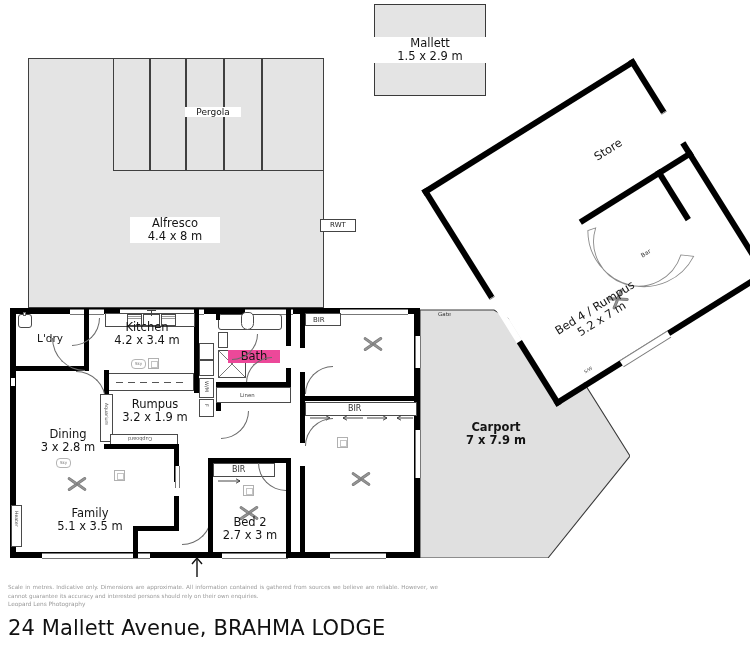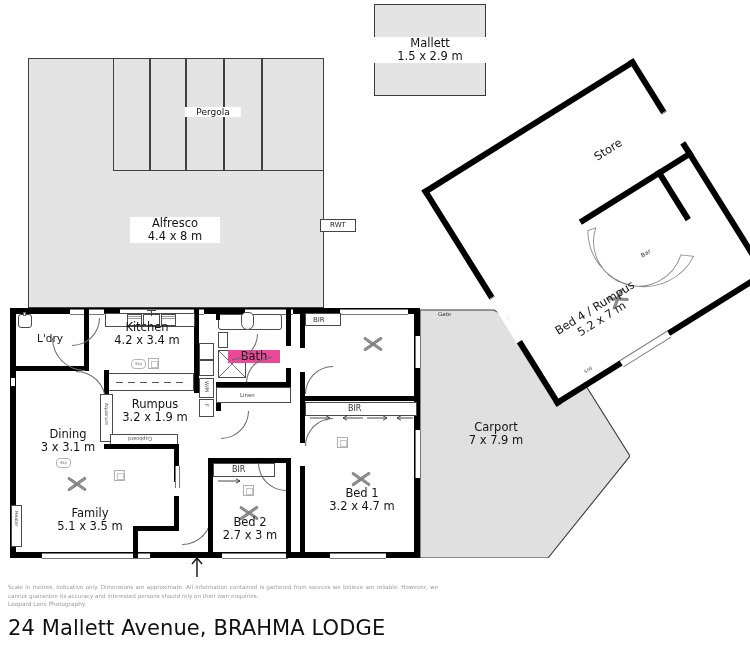--- a/index.html
+++ b/index.html
@@ -97,21 +97,21 @@
 
   <div class="boxlabel" style="left:320px;top:219px;width:28px;font-size:7px;">
     <span>RWT</span>
   </div>
 
   <div id="carport">
     <svg width="210" height="262" viewBox="0 0 210 262">
       <polygon points="0,14 74,14 144,55 210,160 128,262 0,262" fill="#e0e0e0" stroke="#3a3a3a" stroke-width="1.1"></polygon>
     </svg>
   </div>
-  <div class="roomlabel lbl-lg" style="left:441px;top:421px;width:110px;">
+  <div class="roomlabel lbl-lg" style="left:441px;top:421px;width:110px;font-weight:bold;">
     <span class="nm">Carport</span>
     <span class="dim">7 x 7.9 m</span>
   </div>
   <div class="tinytext" style="left:438px;top:311px;font-size:5.5px;">
     <span>Gate</span>
   </div>
 
   <div id="annexe">
 
     <div class="fillwhite" style="left:6px;top:6px;width:238px;height:243px;"></div>
@@ -233,21 +233,21 @@
   </div>
   <div class="wall" style="left:104px;top:444px;width:74px;height:5px;"></div>
   <div class="wall" style="left:174px;top:444px;width:5px;height:38px;"></div>
   <div class="wall" style="left:174px;top:496px;width:5px;height:30px;"></div>
   <div class="whiteplate" style="left:175px;top:466px;width:3px;height:22px;border-left:0.7px solid #777;border-right:0.7px solid #777;"></div>
   <div class="wall" style="left:133px;top:526px;width:46px;height:5px;"></div>
   <div class="wall" style="left:133px;top:526px;width:5px;height:32px;"></div>
 
   <div class="roomlabel lbl-lg" style="left:24px;top:408px;width:88px;margin-top:20px;">
     <span class="nm">Dining</span>
-    <span class="dim">3 x 3.1 m</span>
+    <span class="dim">3 x 2.8 m</span>
   </div>
 
   <div class="roomlabel lbl-lg" style="left:40px;top:507px;width:100px;">
     <span class="nm">Family</span>
     <span class="dim">5.1 x 3.5 m</span>
   </div>
   <div class="fan" style="left:66px;top:473px;">
       <i></i>
       <i></i>
       <i></i>
@@ -325,24 +325,20 @@
     <line x1="108" y1="4" x2="92" y2="4" stroke="#333" stroke-width="0.9"></line>
       <polyline points="96,1.8 92,4 96,6.2" fill="none" stroke="#333" stroke-width="0.9"></polyline>
   </svg>
   <div class="vent" style="left:337px;top:437px;"></div>
   <div class="fan" style="left:350px;top:468px;">
       <i></i>
       <i></i>
       <i></i>
       <i></i>
     </div>
-  <div class="roomlabel lbl-lg" style="left:317px;top:487px;width:90px;">
-    <span class="nm">Bed 1</span>
-    <span class="dim">3.2 x 4.7 m</span>
-  </div>
   <div class="arc" style="left:305px;top:418px;width:28px;height:28px;border-radius:100% 0 0 0;border-bottom:none;border-right:none;"></div>
 
   <div class="wall" style="left:208px;top:458px;width:83px;height:5px;"></div>
   <div class="wall" style="left:286px;top:458px;width:5px;height:100px;"></div>
   <div class="wall" style="left:208px;top:458px;width:5px;height:100px;"></div>
   <div class="fix" style="left:213px;top:463px;width:62px;height:14px;"></div>
   <div class="tinytext" style="left:232px;top:465px;font-size:8px;">
     <span>BIR</span>
   </div>
   <svg style="position:absolute;left:216px;top:477px;" width="40" height="8">

